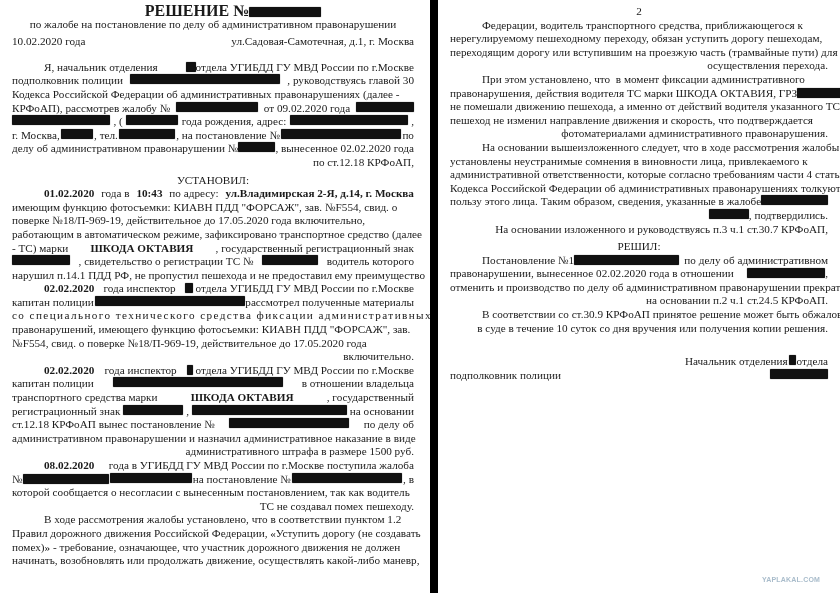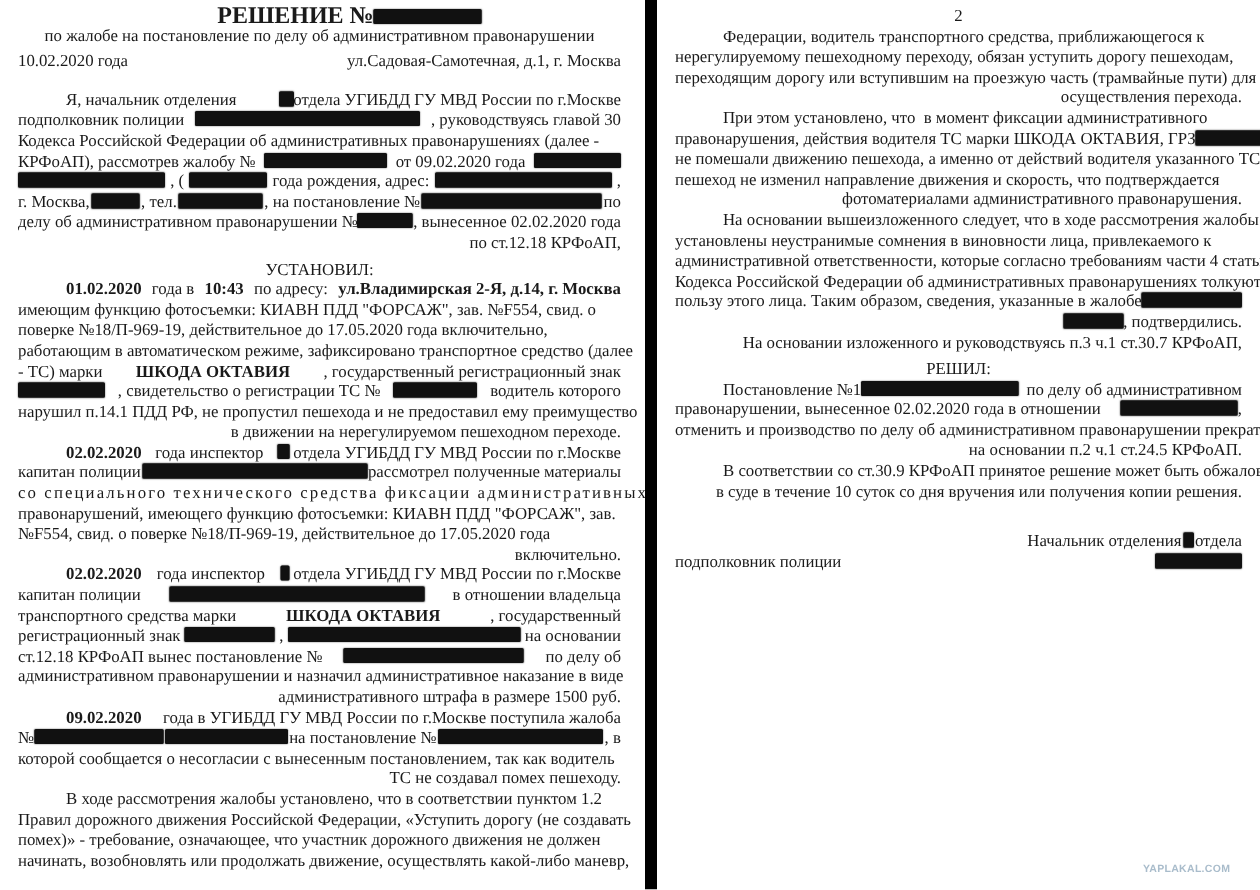--- a/index.html
+++ b/index.html
@@ -115,23 +115,20 @@
     </div>
     <div class="ln">
       <span class="r" style="width:58px"></span>
       <span>, свидетельство о регистрации ТС №</span>
       <span class="r" style="width:56px"></span>
       <span>водитель которого</span>
     </div>
     <div class="ln">
         <span>нарушил п.14.1 ПДД РФ, не пропустил пешехода и не предоставил ему преимущество</span>
       </div>
-    <div class="ln left-al">
-        <span>в движении на нерегулируемом пешеходном переходе.</span>
-      </div>
 
     <div class="ln ind">
       <span class="b">02.02.2020</span>
       <span>года инспектор</span>
       <span><span class="r" style="width:8px"></span> <span>отдела УГИБДД ГУ МВД России по г.Москве</span></span>
     </div>
     <div class="ln">
       <span>капитан полиции</span>
       <span class="r" style="width:150px"></span>
       <span>рассмотрел полученные материалы</span>
@@ -177,21 +174,21 @@
       <span>по делу об</span>
     </div>
     <div class="ln">
         <span>административном правонарушении и назначил административное наказание в виде</span>
       </div>
     <div class="ln left-al">
         <span>административного штрафа в размере 1500 руб.</span>
       </div>
 
     <div class="ln ind">
-      <span class="b">09.02.2020</span>
+      <span class="b">08.02.2020</span>
       <span>года в УГИБДД ГУ МВД России по г.Москве поступила жалоба</span>
     </div>
     <div class="ln">
       <span><span>№</span><span class="r" style="width:86px"></span></span>
       <span class="r" style="width:82px"></span>
       <span>на постановление №</span>
       <span class="r" style="width:110px"></span>
       <span>, в</span>
     </div>
     <div class="ln">

